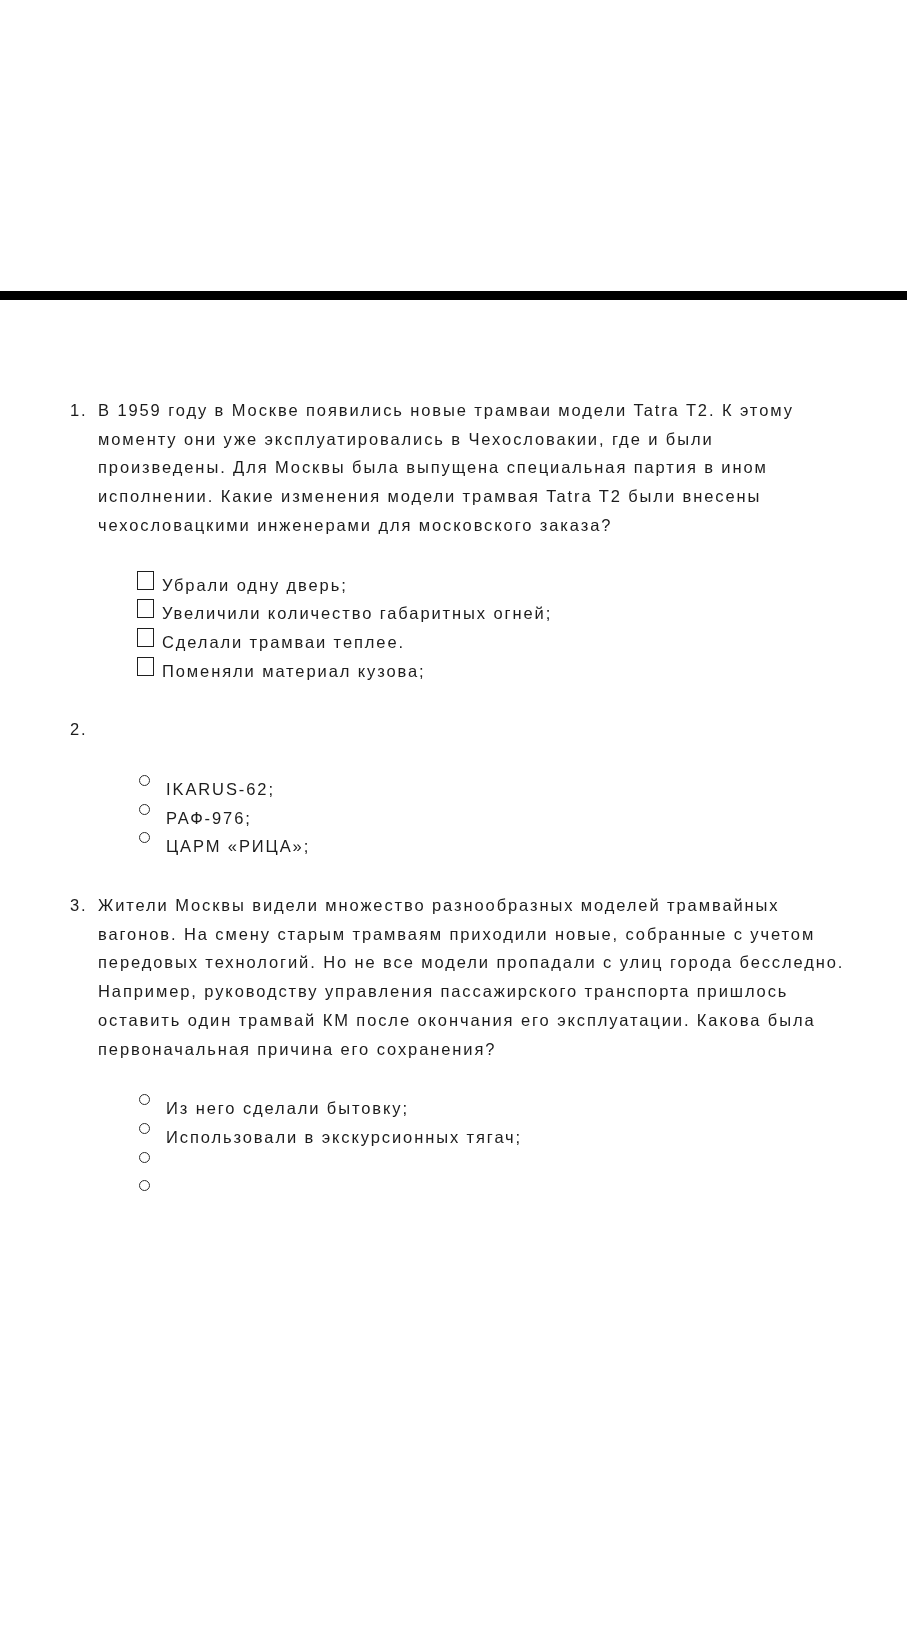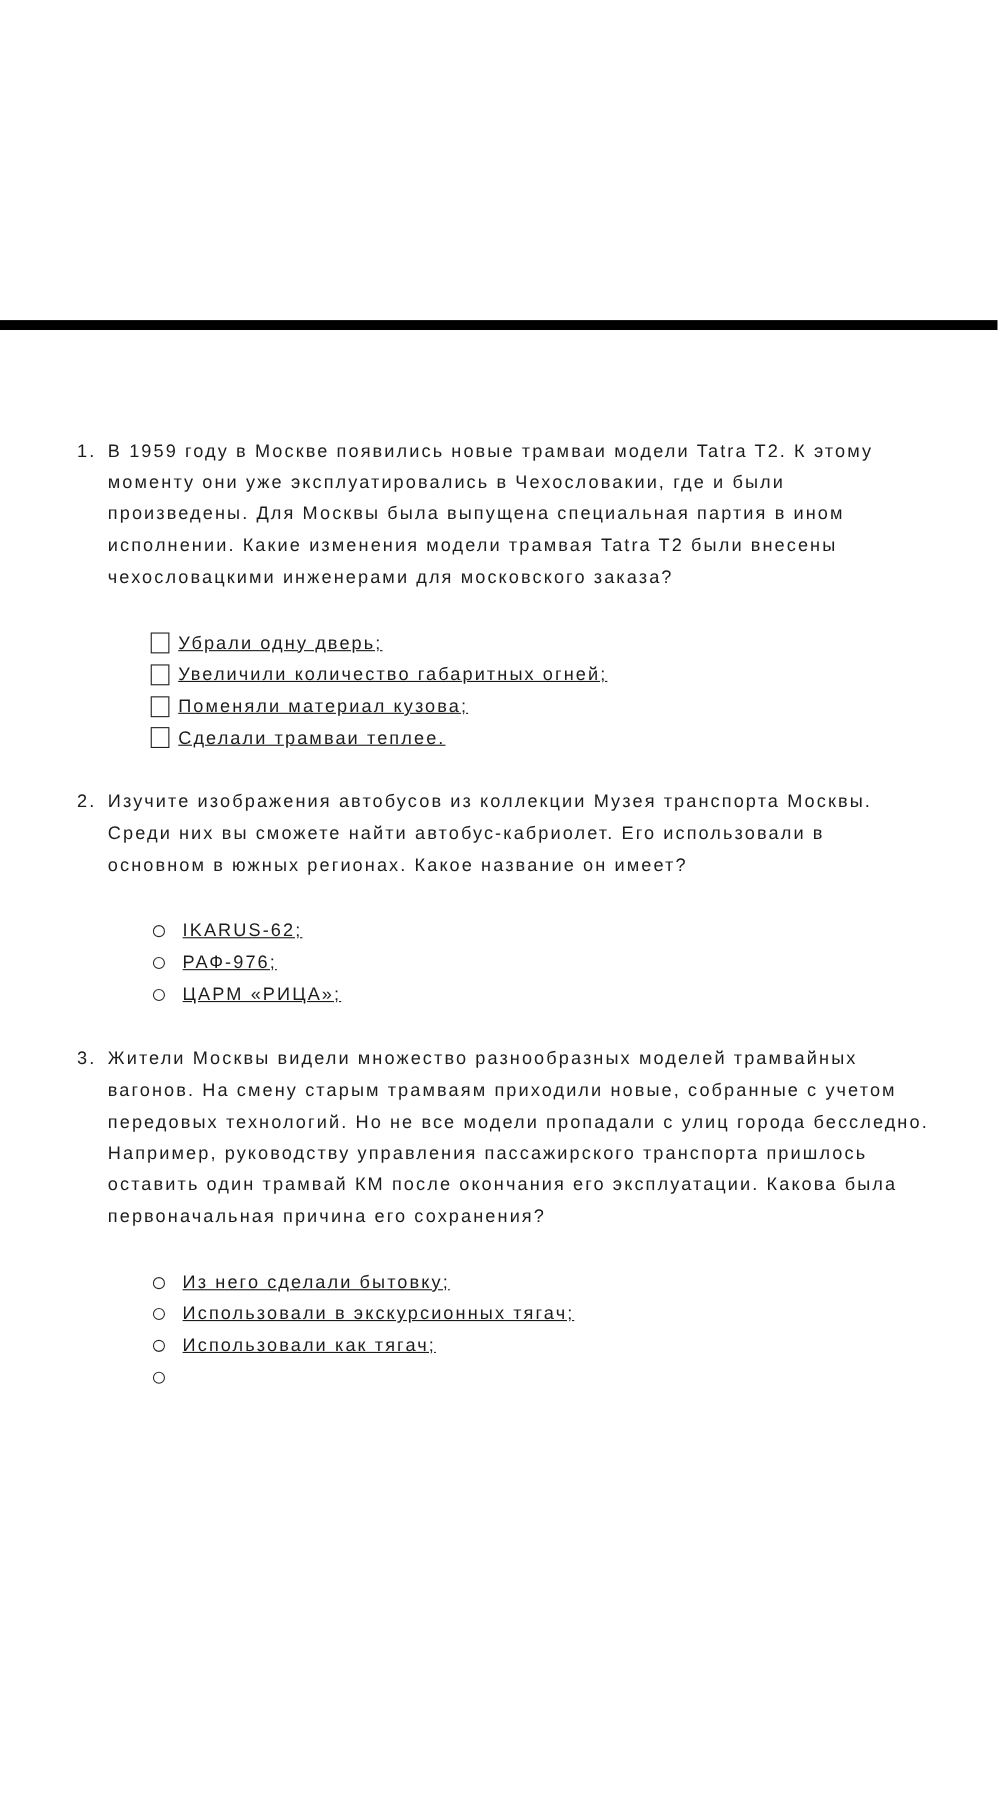--- a/index.html
+++ b/index.html
@@ -30,25 +30,24 @@
     filter: blur(0.4px);
   }
   .question { margin: 0; }
   .question + .question { margin-top: 30px; }
   .q-row { display: flex; align-items: flex-start; }
   .q-num { flex: none; width: 28px; white-space: pre; }
   .q-text { white-space: pre; }
   .options { margin-top: 31px; }
   .opt {
     display: flex;
-    align-items: center;
+    align-items: flex-start;
     height: 28.7px;
     padding-left: 67px;
     cursor: default;
-    text-decoration: underline;
   }
   .box {
     flex: none;
     width: 15px;
     height: 17px;
     border: 1.6px solid #1f1f1f;
     background: #ffffff;
     margin-right: 8px;
   }
   .circle {
@@ -84,36 +83,33 @@
     <span class="opt-label">Убрали одну дверь;</span>
   </div>
 
   <div class="opt">
     <span class="box"></span>
     <span class="opt-label">Увеличили количество габаритных огней;</span>
   </div>
 
   <div class="opt">
     <span class="box"></span>
-    <span class="opt-label">Поменяли материал кузова;</span>
+    <span class="opt-label">Сделали трамваи теплее.</span>
   </div>
 
   <div class="opt">
     <span class="box"></span>
-    <span class="opt-label">Сделали трамваи теплее.</span>
+    <span class="opt-label">Поменяли материал кузова;</span>
   </div>
 </div>
   </section>
 
   <section class="question">
     <div class="q-row">
       <span class="q-num">2.</span>
-      <div class="q-text">Изучите изображения автобусов из коллекции Музея транспорта Москвы.
-Среди них вы сможете найти автобус-кабриолет. Его использовали в
-основном в южных регионах. Какое название он имеет?</div>
     </div>
     <div class="options">
   <div class="opt">
     <span class="circle"></span>
     <span class="opt-label">IKARUS-62;</span>
   </div>
 
   <div class="opt">
     <span class="circle"></span>
     <span class="opt-label">РАФ-976;</span>
@@ -143,21 +139,20 @@
     <span class="opt-label">Из него сделали бытовку;</span>
   </div>
 
   <div class="opt">
     <span class="circle"></span>
     <span class="opt-label">Использовали в экскурсионных тягач;</span>
   </div>
 
   <div class="opt">
     <span class="circle"></span>
-    <span class="opt-label">Использовали как тягач;</span>
   </div>
 
   <div class="opt">
     <span class="circle"></span>
   </div>
 </div>
   </section>
 </div>
 
 </body></html>

